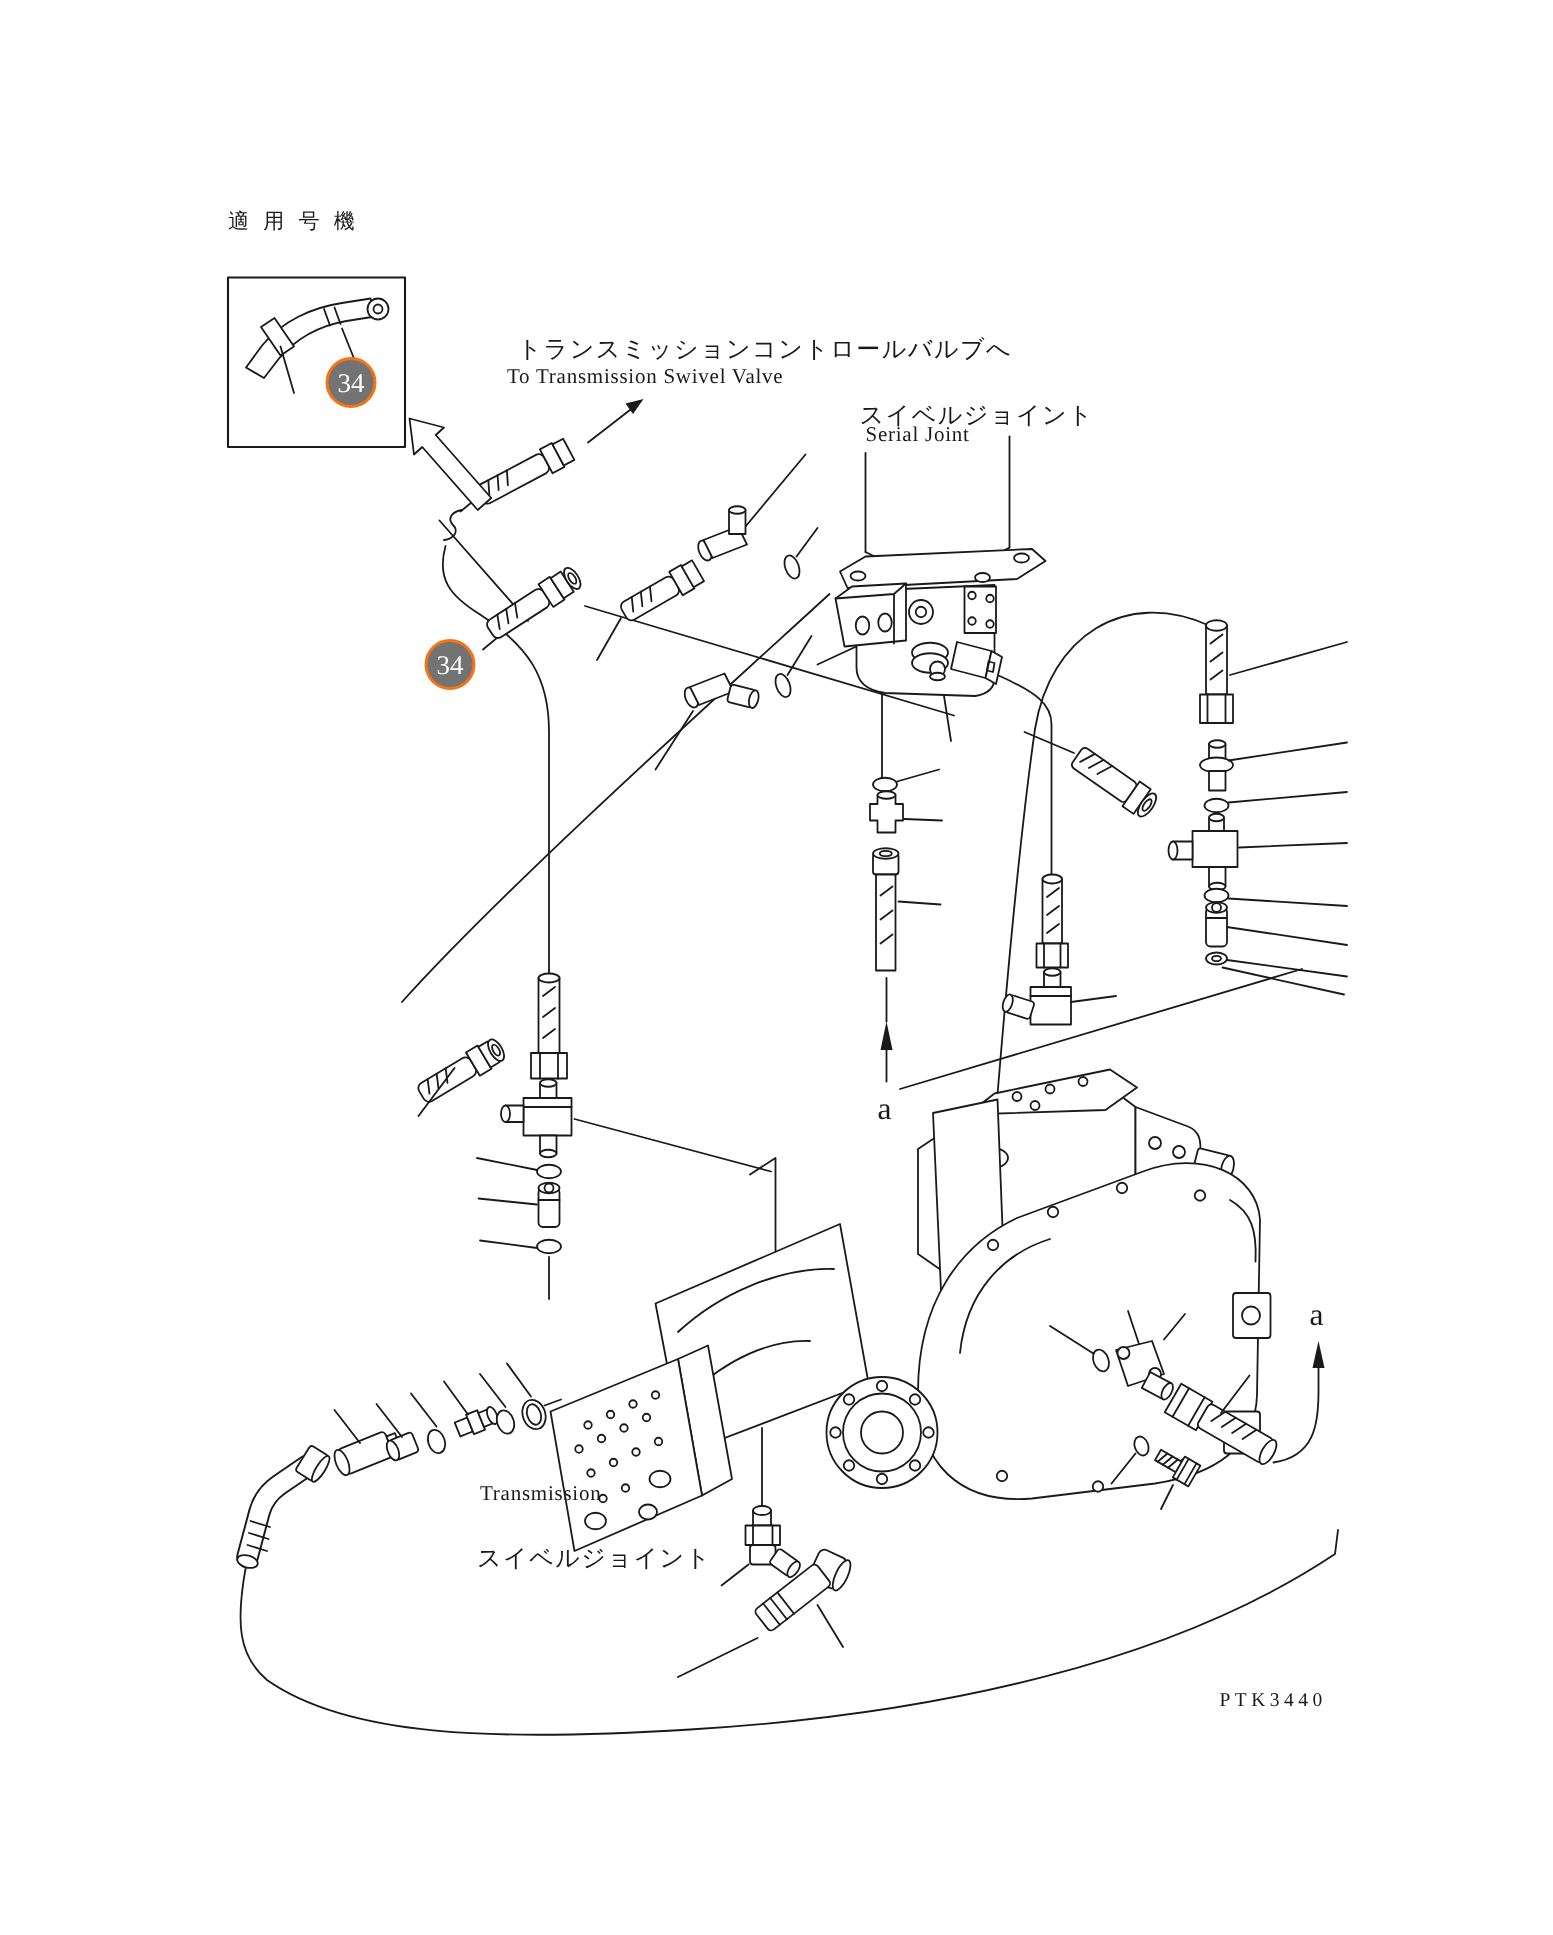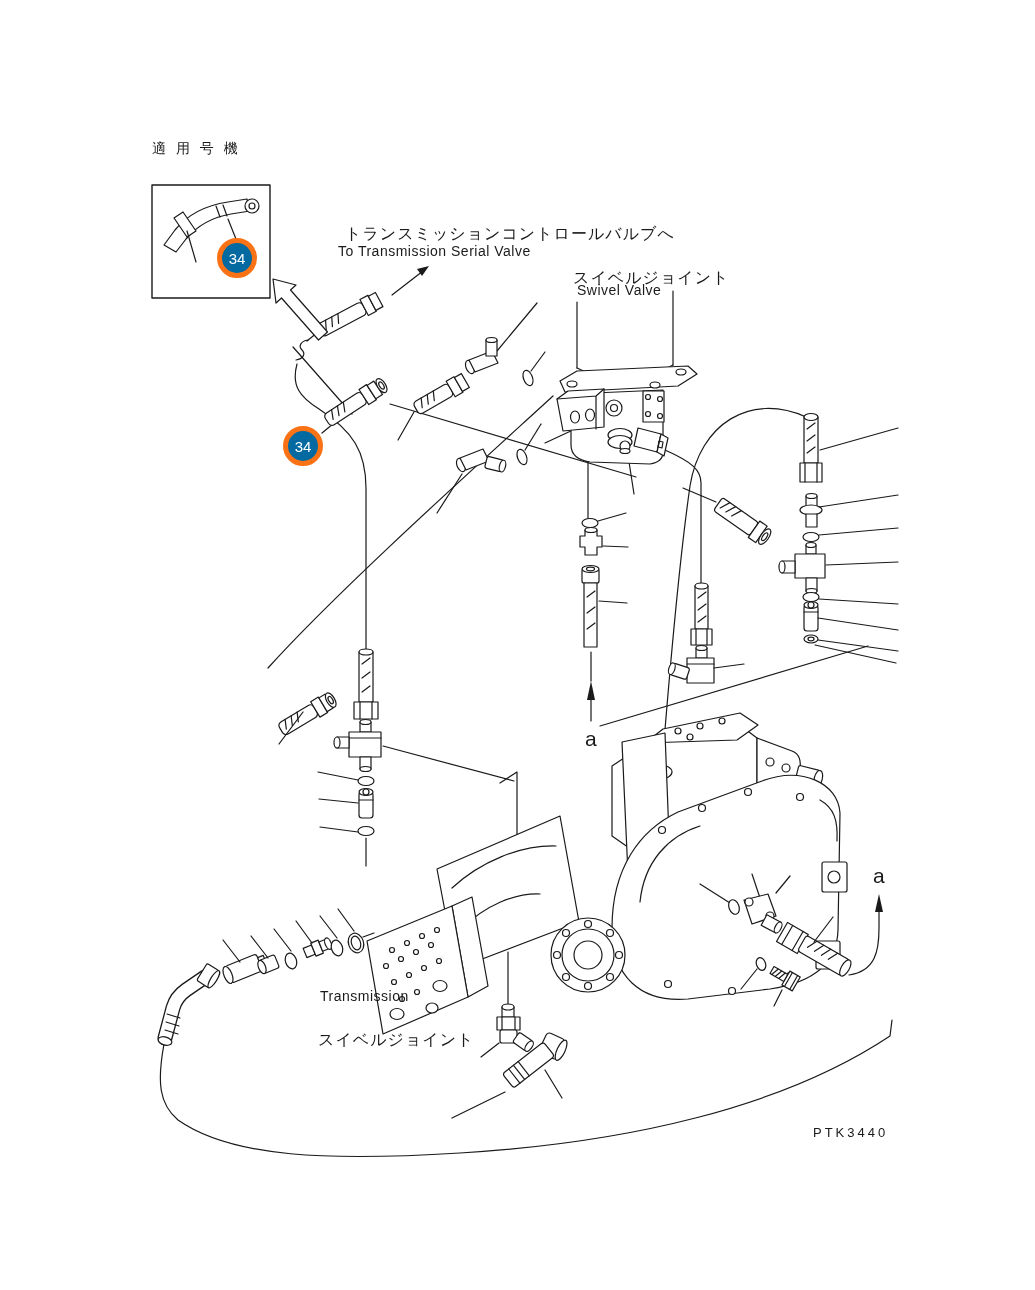--- a/index.html
+++ b/index.html
@@ -1,29 +1,29 @@
 <!DOCTYPE html>
 <html><head>
 <meta charset="utf-8">
 <style>
   html,body{margin:0;padding:0;background:#fff;}
   .canvas{position:relative;width:1035px;height:1290px;background:#ffffff;
-    font-family:Liberation Sans, sans-serif;color:#1a1a1a;overflow:hidden;}
+    font-family:Liberation Serif, serif;color:#1a1a1a;overflow:hidden;}
   svg.art{position:absolute;left:0;top:0;}
   .ln{fill:none;stroke:#1a1a1a;stroke-width:1.2;stroke-linecap:round;stroke-linejoin:round;}
   .f{fill:#ffffff;stroke:#1a1a1a;stroke-width:1.2;stroke-linejoin:round;}
   .sd{fill:#1a1a1a;stroke:none;}
   .lbl{position:absolute;white-space:pre;line-height:1.25;}
   .jp{font-size:16px;letter-spacing:1px;}
   .en{font-size:14px;letter-spacing:0.5px;}
   .a-label{font-size:21px;}
   .ptk{font-size:13px;letter-spacing:3px;}
   .balloon{position:absolute;width:30px;height:30px;border-radius:50%;
-    background:#0369a1;border:5px solid #f97316;display:flex;align-items:center;
-    justify-content:center;color:#fff;font-size:15px;}
+    background:#737373;border:2px solid #f97316;display:flex;align-items:center;
+    justify-content:center;color:#fff;font-size:18px;}
 </style>
 </head>
 <body>
 
 <div class="canvas">
 
 <svg class="art" width="1035" height="1290" viewBox="0 0 1035 1290" xmlns="http://www.w3.org/2000/svg">
 
   <g>
     <path class="ln" d="M318,332 L307,341"></path>
@@ -416,24 +416,24 @@
     <path class="ln" d="M187,231 L196,262"></path>
     <path class="ln" d="M228,219 L236,239"></path>
     <path class="f" d="M273,279 L296,285 L290.5,290 L327.5,332 L318.5,340 L281.5,298 L276,303 Z"></path>
   </g>
 </svg>
 
 <div class="lbl jp" style="left:152px;top:140px;font-size:14px;letter-spacing:3px">適 用 号 機</div>
 
 
 <div class="lbl jp" style="left:345px;top:224px">トランスミッションコントロールバルブへ</div>
-<div class="lbl en" style="left:338px;top:243px">To Transmission Serial Valve</div>
+<div class="lbl en" style="left:338px;top:243px">To Transmission Swivel Valve</div>
 
 <div class="lbl jp" style="left:573px;top:268px">スイベルジョイント</div>
-<div class="lbl en" style="left:577px;top:282px">Swivel Valve</div>
+<div class="lbl en" style="left:577px;top:282px">Serial Joint</div>
 
 <div class="lbl jp" style="left:318px;top:1030px">スイベルジョイント</div>
 <div class="lbl en" style="left:320px;top:988px">Transmission</div>
 
 <div class="lbl a-label" style="left:585px;top:726px">a</div>
 <div class="lbl a-label" style="left:873px;top:863px">a</div>
 
 <div class="lbl ptk" style="left:813px;top:1125px">PTK3440</div>
 
 <div class="balloon" style="left:217px;top:238px">34</div>

